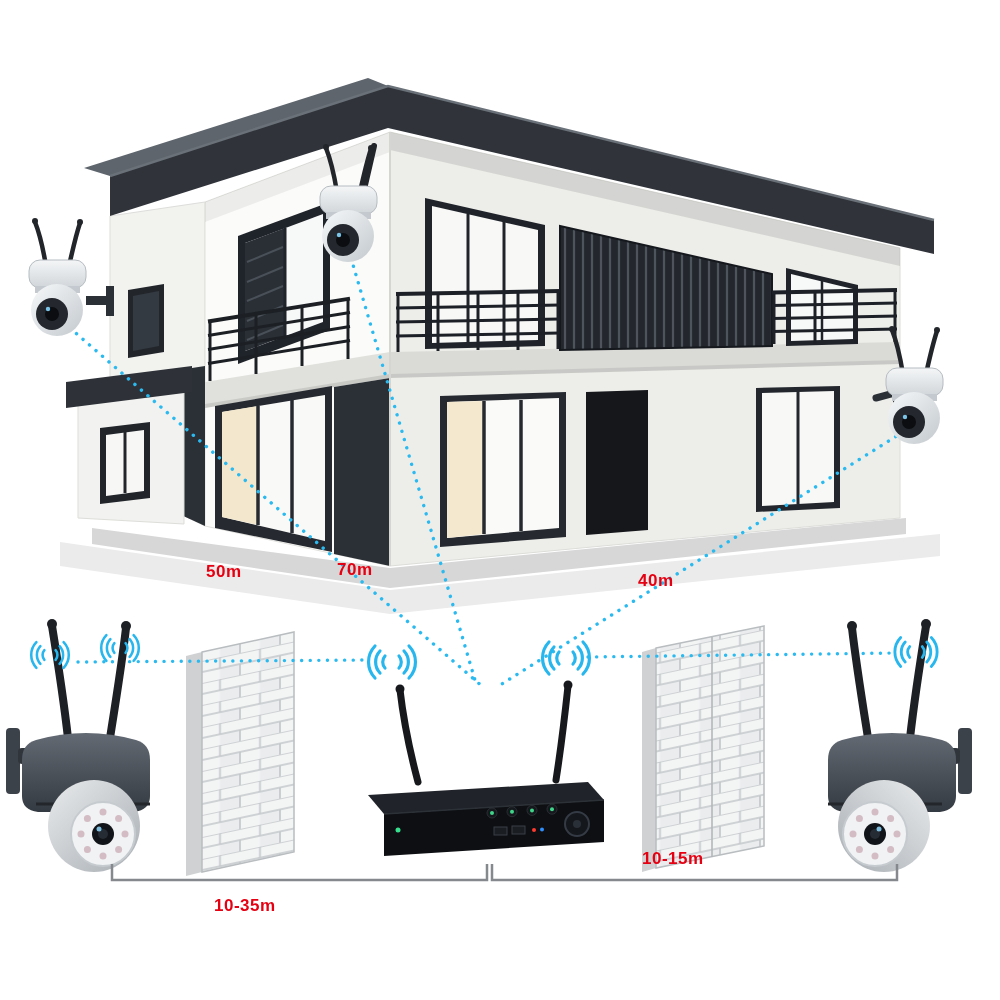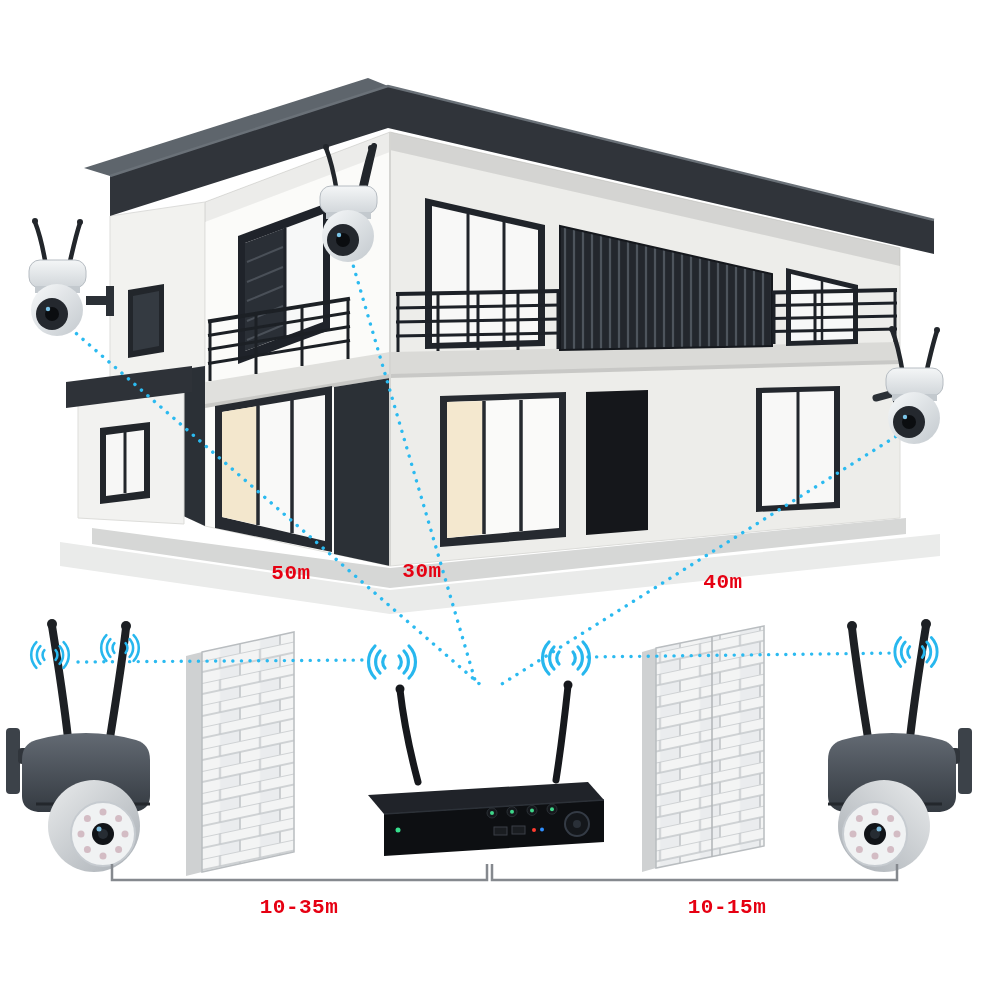--- a/index.html
+++ b/index.html
@@ -1,21 +1,21 @@
 <!DOCTYPE html>
 <html><head>
 <meta charset="utf-8">
 <style>
   html,body{margin:0;padding:0;background:#ffffff;}
   #stage{position:relative;width:1000px;height:1000px;background:#ffffff;overflow:hidden;
          font-family:"Liberation Sans", sans-serif;}
   #scene{position:absolute;left:0;top:0;}
   .label{position:absolute;width:170px;transform:translateX(-50%);
-         font-family:Liberation Mono, monospace;font-weight:700;font-size:21px;
-         color:#e60012;text-align:center;letter-spacing:.5px;}
+         font-family:Liberation Sans, sans-serif;font-weight:700;font-size:17px;
+         color:#e60012;text-align:left;letter-spacing:.5px;}
 </style>
 </head>
 <body>
 
 <div id="stage">
 
 <svg id="scene" width="1000" height="1000" viewBox="0 0 1000 1000" xmlns="http://www.w3.org/2000/svg">
 
   <defs>
     <linearGradient id="gradCapWhite" x1="0" y1="0" x2="0" y2="1">
@@ -309,18 +309,18 @@
   <use href="#wifi" transform="translate(566,658)"></use>
   <use href="#wifi" transform="translate(916,652) scale(0.9)"></use>
 
   <g stroke="#85898e" stroke-width="2.5" fill="none">
     <path d="M112,864 L112,880 L487,880 L487,864"></path>
     <path d="M492,864 L492,880 L897,880 L897,864"></path>
   </g>
 </svg>
 
 <div class="label" style="left:291px;top:562px;">50m</div>
-<div class="label" style="left:422px;top:560px;">30m</div>
+<div class="label" style="left:422px;top:560px;">70m</div>
 <div class="label" style="left:723px;top:571px;">40m</div>
 <div class="label" style="left:299px;top:896px;">10-35m</div>
-<div class="label" style="left:727px;top:896px;">10-15m</div>
+<div class="label" style="left:727px;top:849px;">10-15m</div>
 
 </div>
 
 </body></html>

